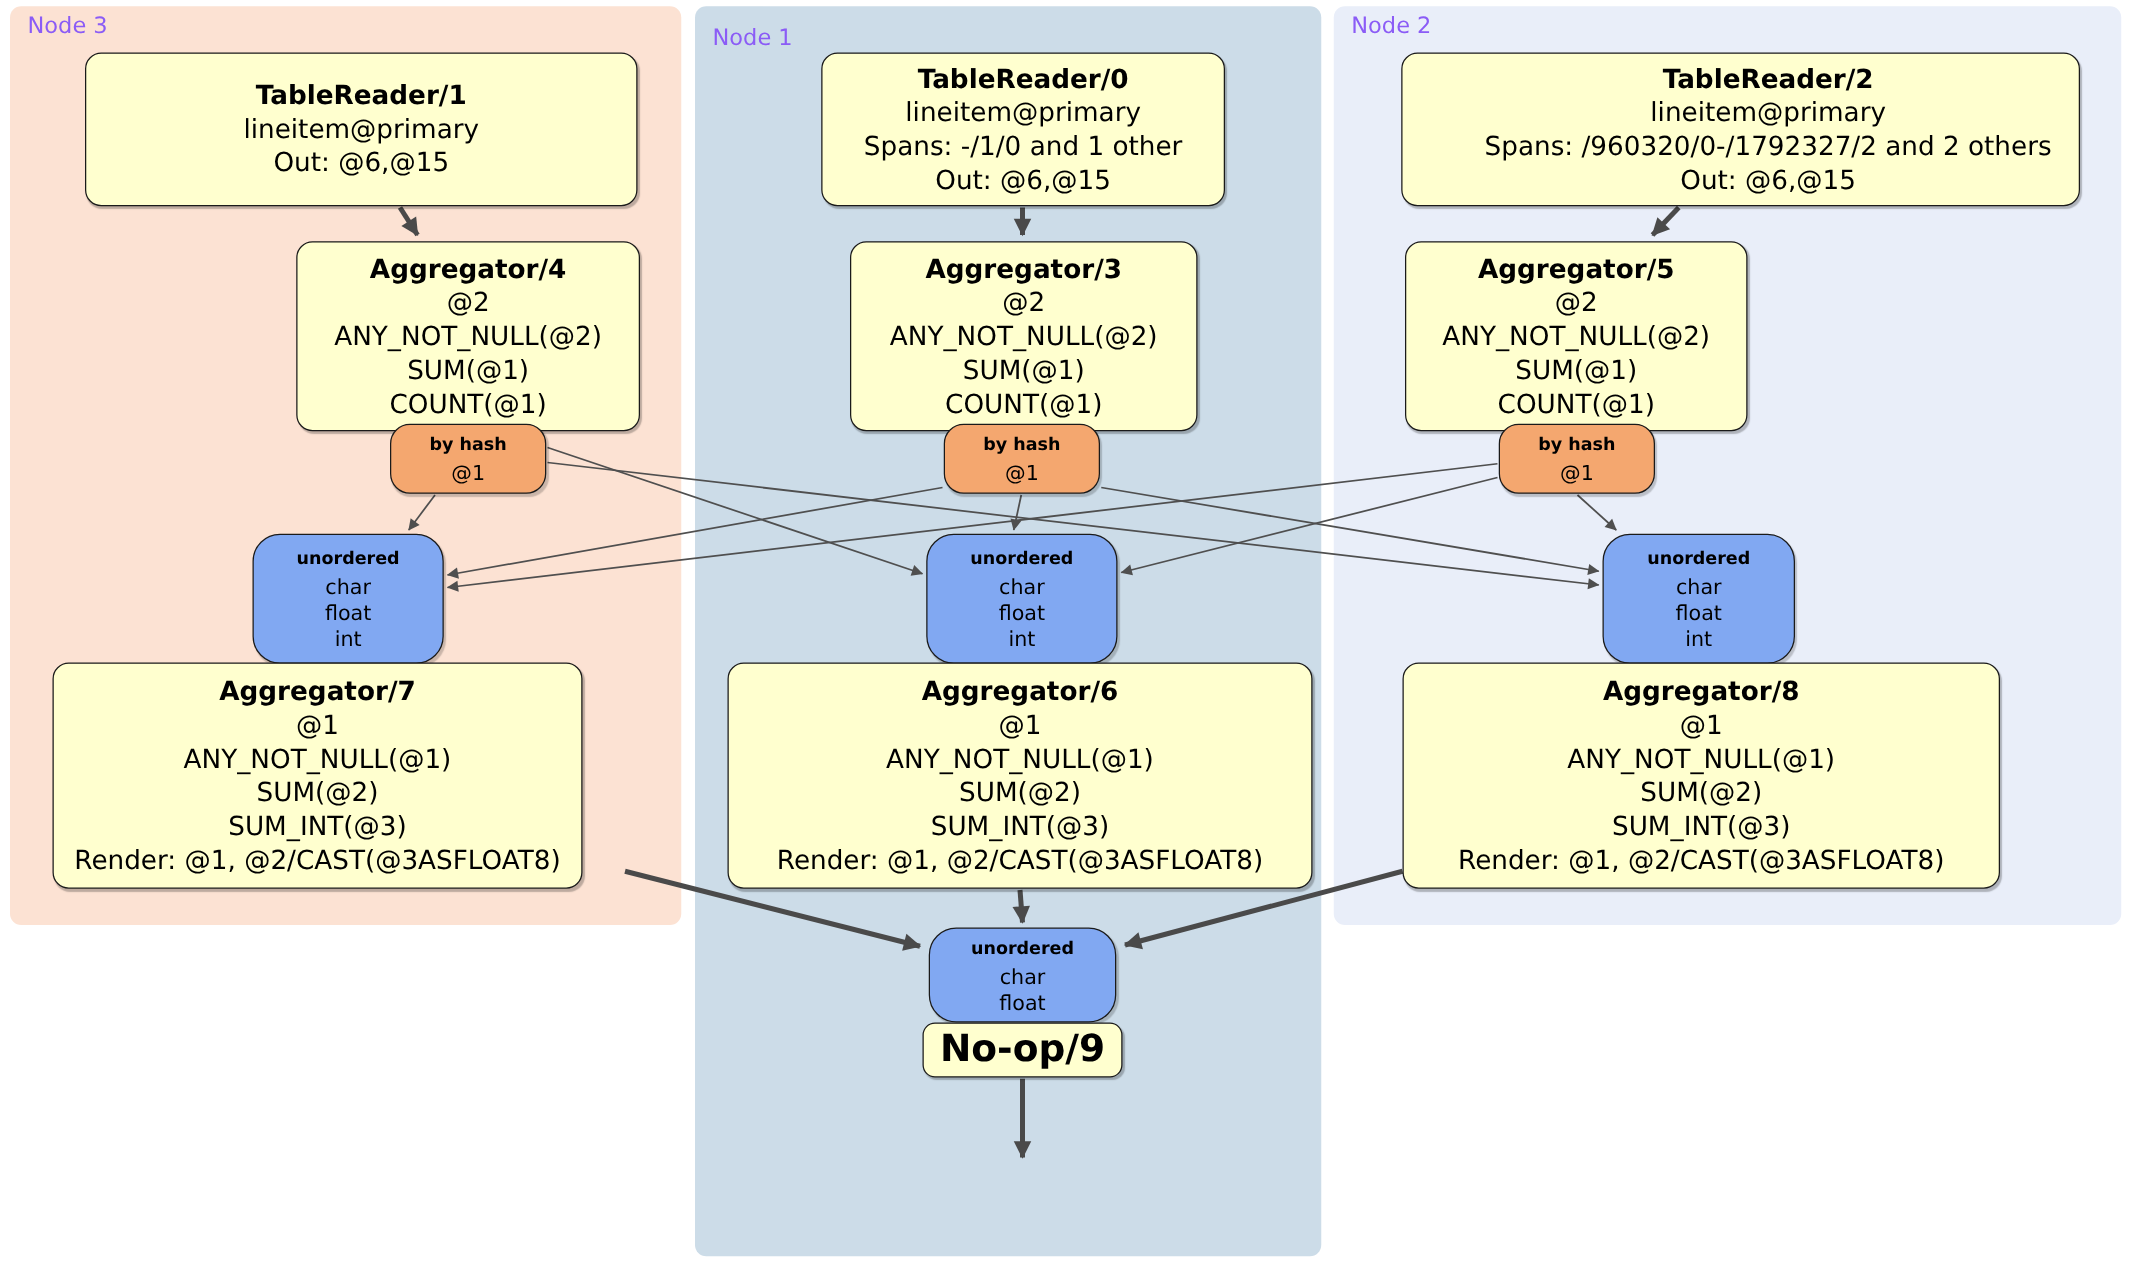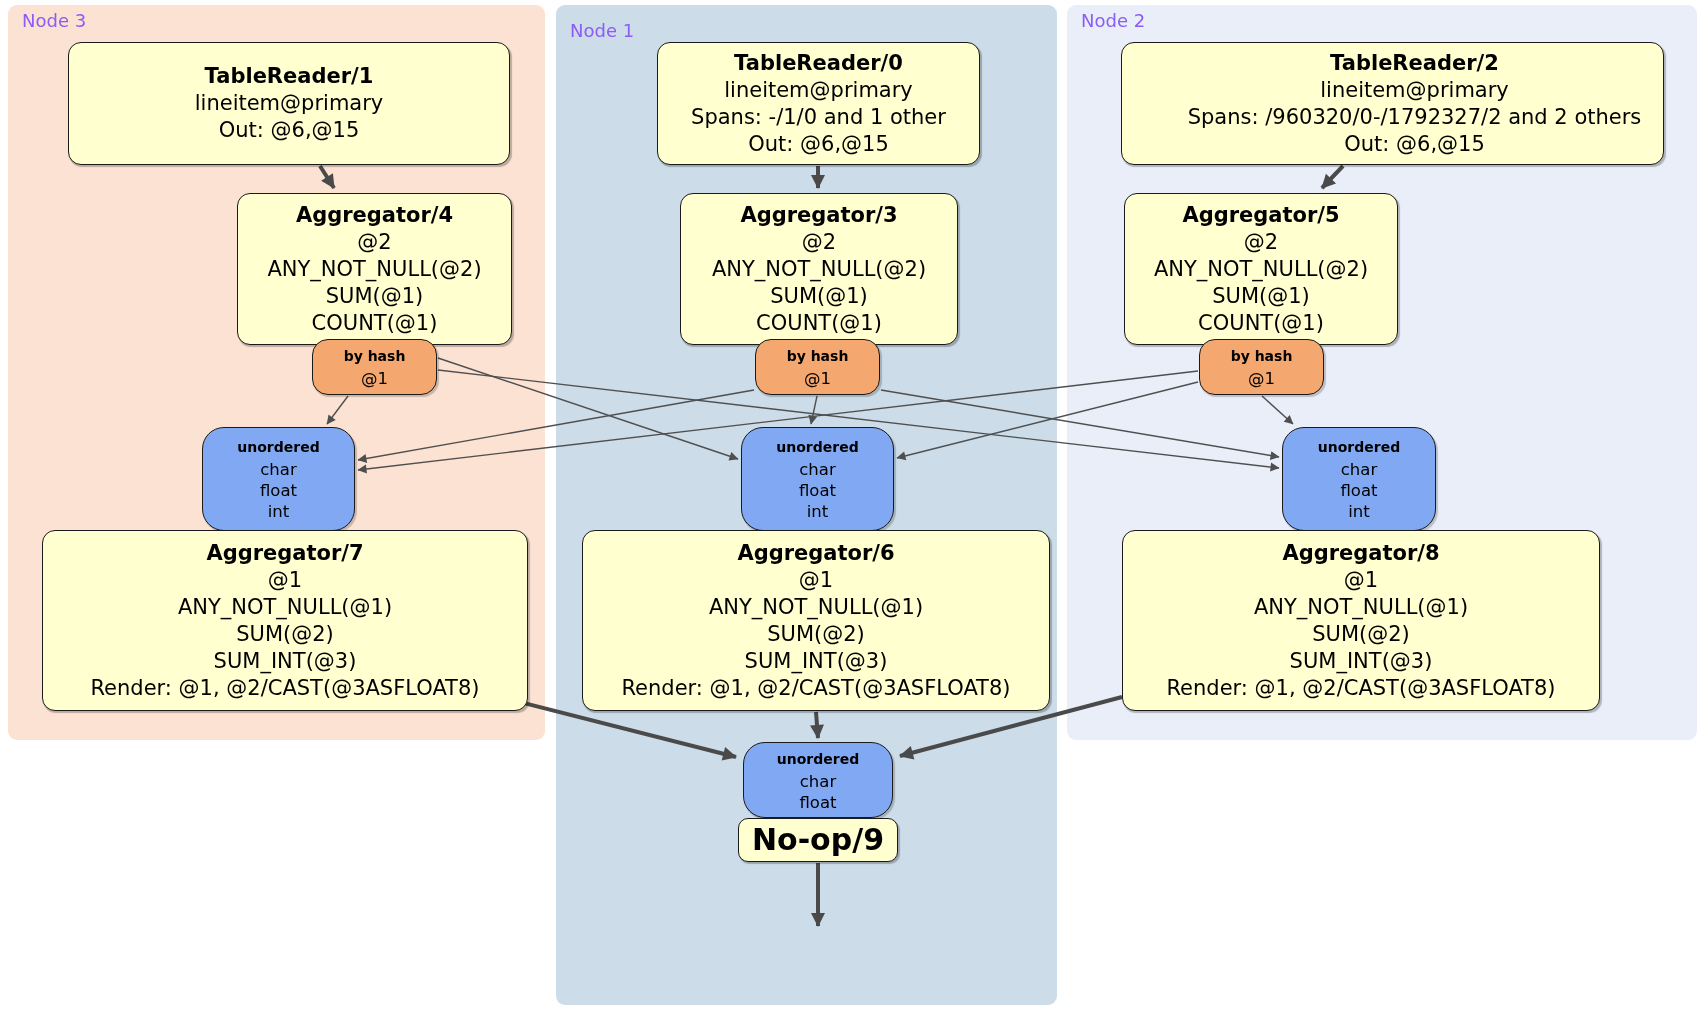--- a/index.html
+++ b/index.html
@@ -87,21 +87,21 @@
     <div class="sm-line">@1</div>
   </div>
 
   <div class="box sync" style="left:202px;top:427px;width:153px;height:104px;">
     <div class="sm-title">unordered</div>
     <div class="sm-line">char</div>
     <div class="sm-line">float</div>
     <div class="sm-line">int</div>
   </div>
 
-  <div class="box proc" style="left:42px;top:530px;width:486px;height:181px;">
+  <div class="box proc" style="left:42px;top:530px;width:424px;height:181px;">
     <div class="title">Aggregator/7</div>
     <div class="line">@1</div>
     <div class="line">ANY_NOT_NULL(@1)</div>
     <div class="line">SUM(@2)</div>
     <div class="line">SUM_INT(@3)</div>
     <div class="line">Render: @1, @2/CAST(@3ASFLOAT8)</div>
   </div>
 
   <div class="box proc" style="left:657px;top:42px;width:323px;height:123px;">
     <div class="title">TableReader/0</div>

